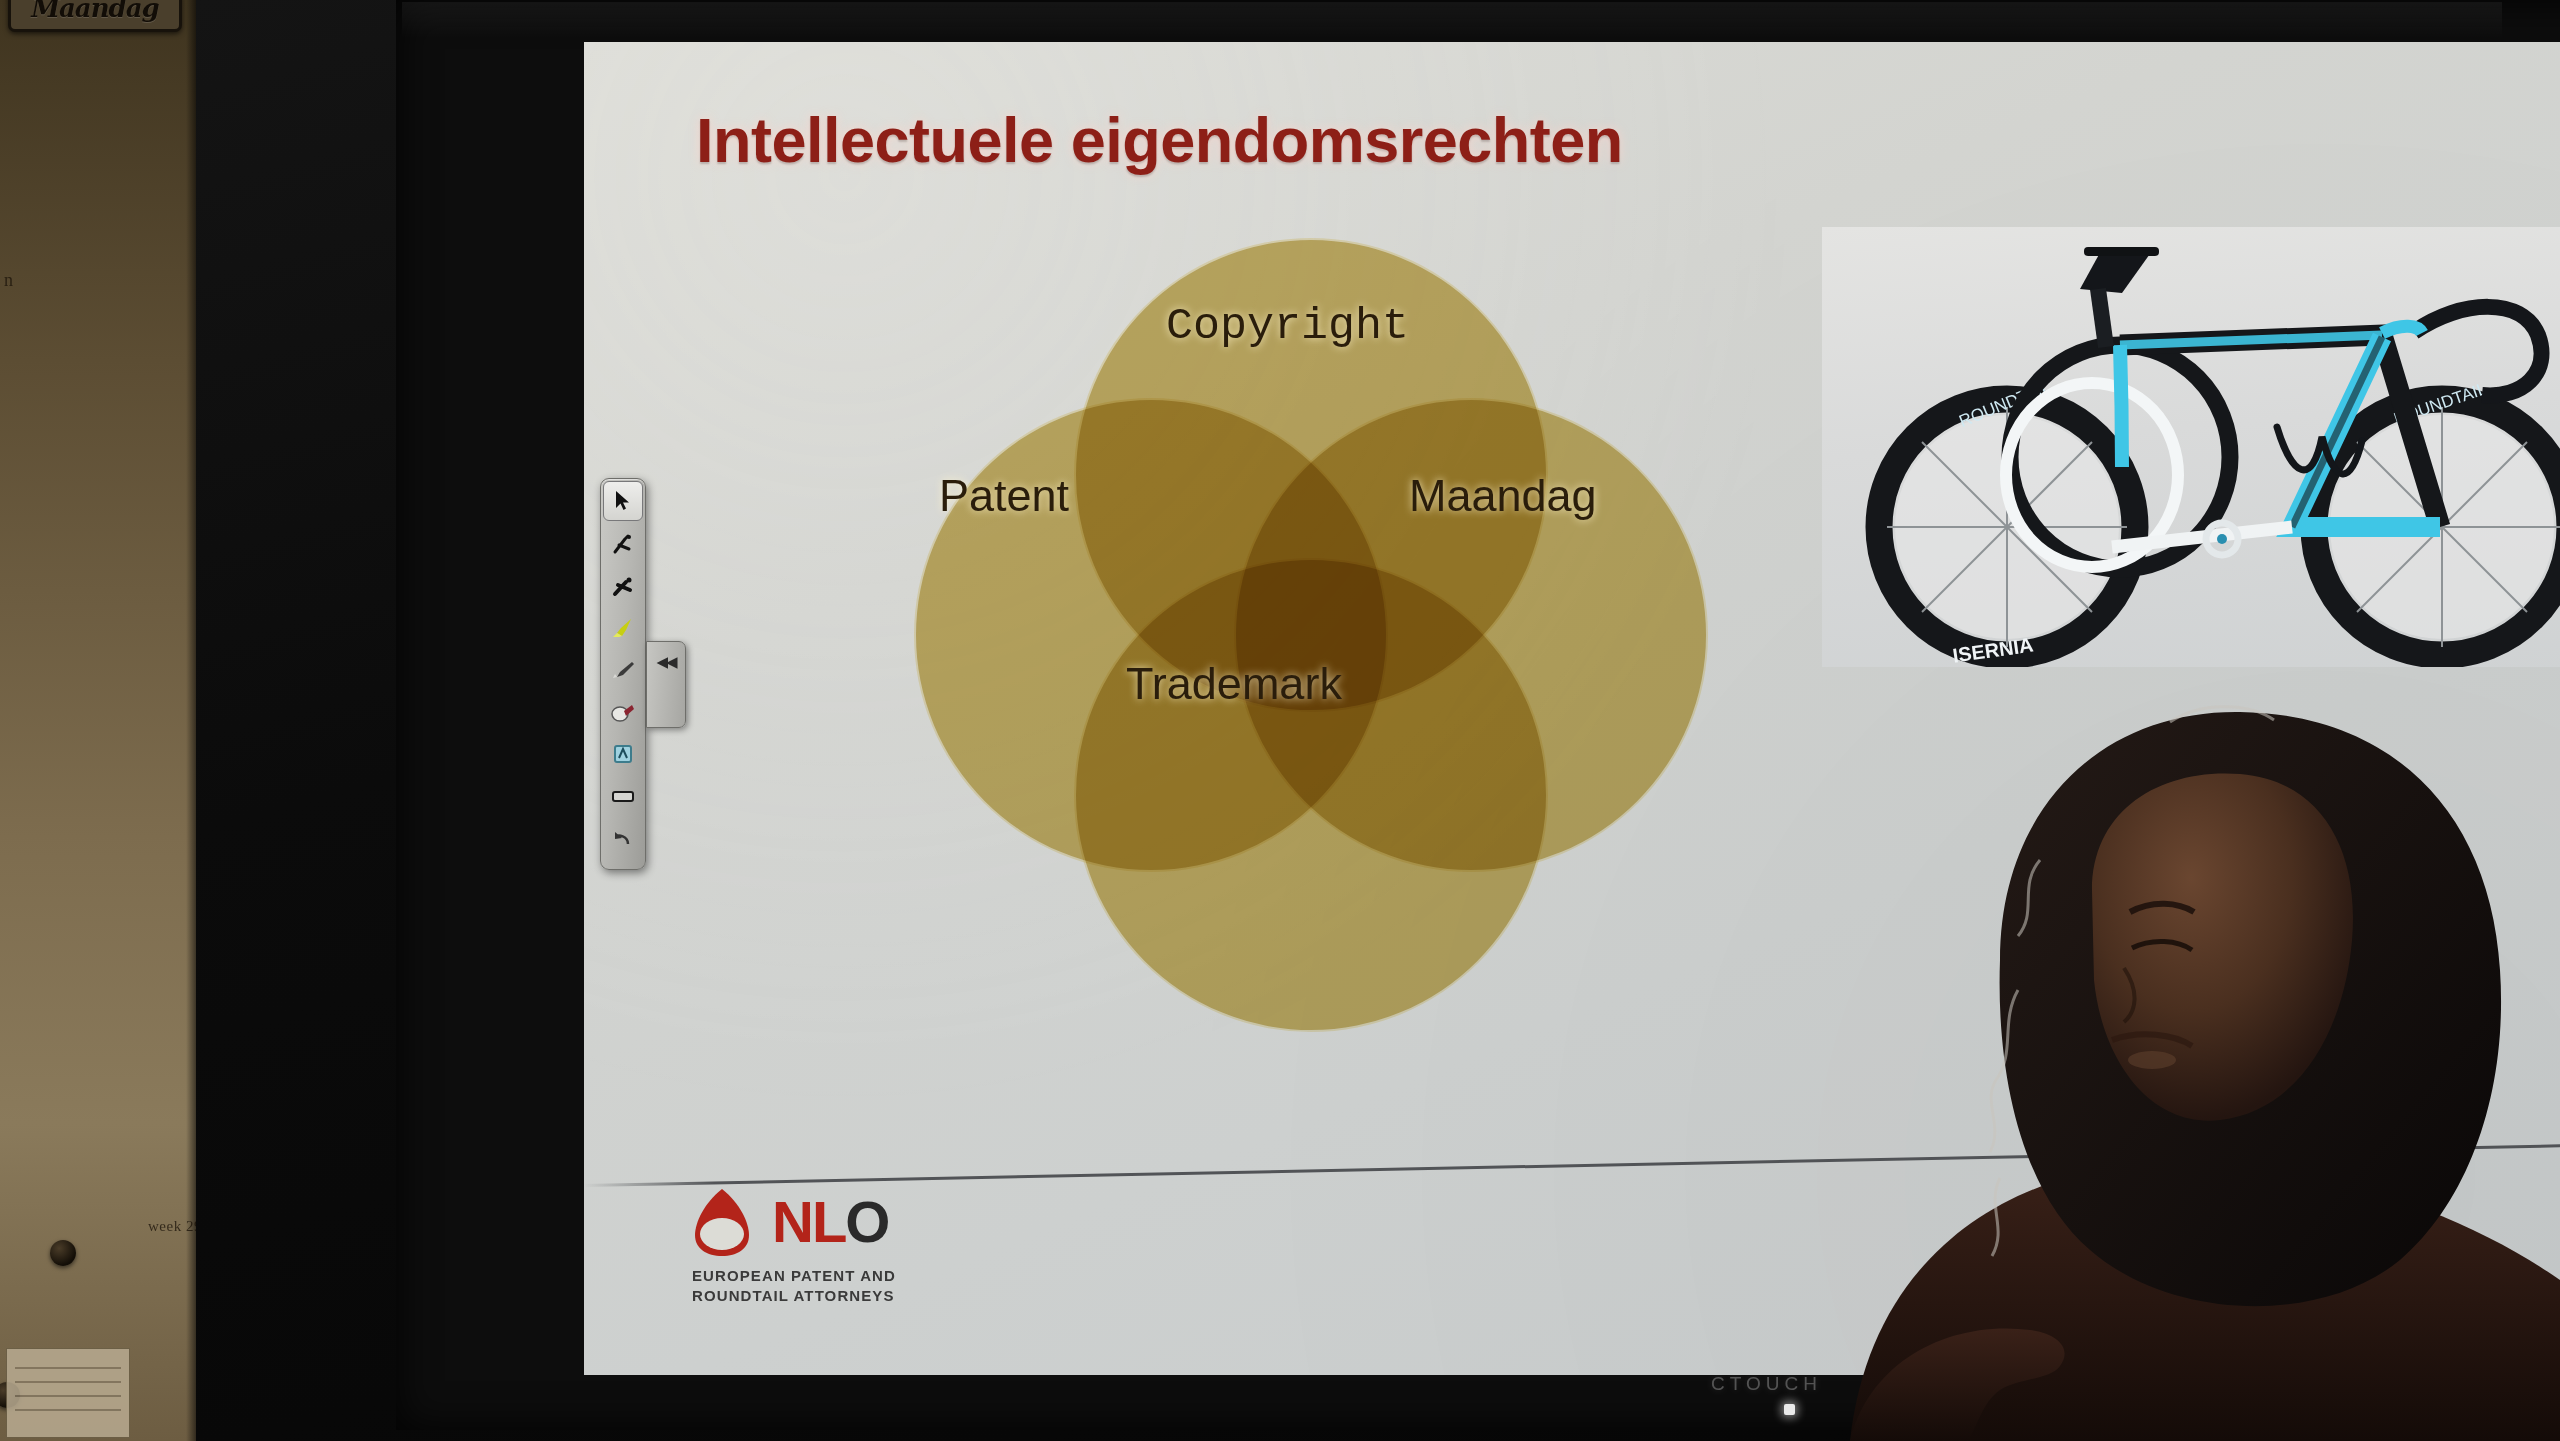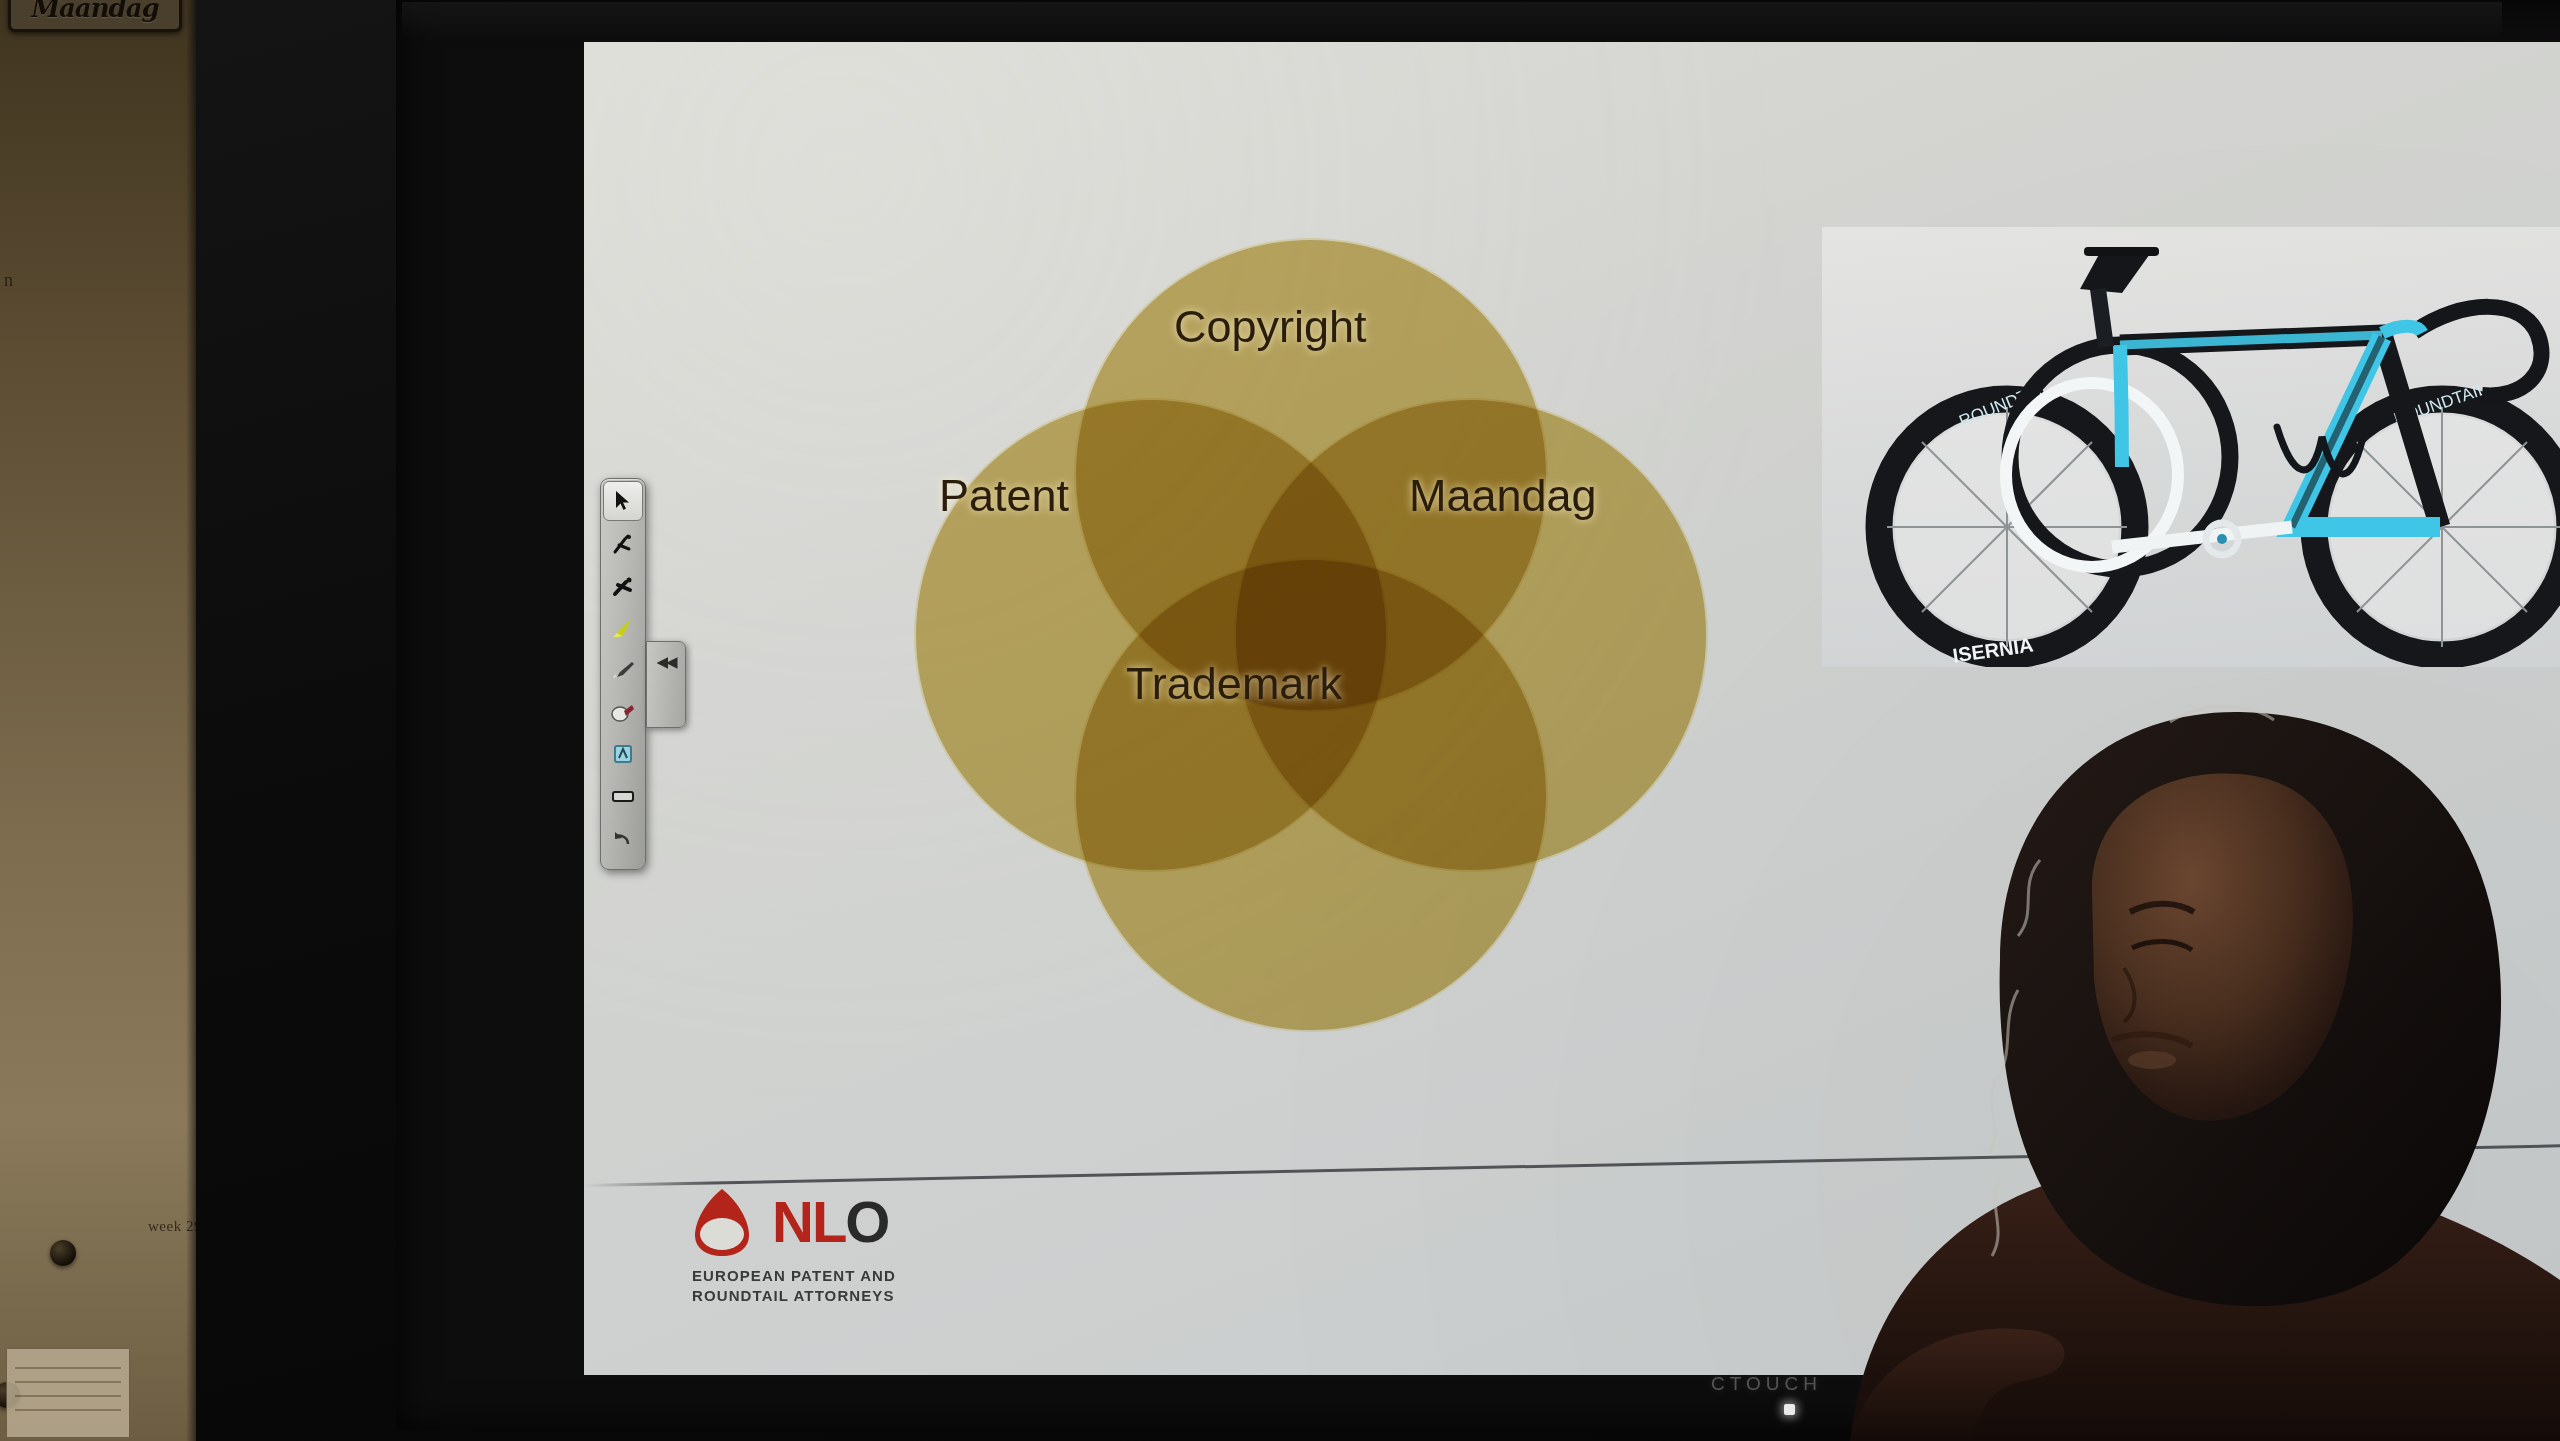--- a/index.html
+++ b/index.html
@@ -75,21 +75,21 @@
   .circle{position:absolute;width:470px;height:470px;border-radius:50%;
     background:#c9ac4a;opacity:.80;
     border:2px solid rgba(255,246,210,.85);
     mix-blend-mode:multiply;}
   #c-copyright{left:160px;top:0px;}
   #c-patent{left:0px;top:160px;}
   #c-design{left:320px;top:160px;}
   #c-trademark{left:160px;top:320px;}
   .venn-label{position:absolute;font-size:45px;color:#2a1d0b;
     text-shadow:0 0 8px rgba(255,245,205,.9);white-space:nowrap;}
-  #l-copyright{left:260px;top:63px;}
+  #l-copyright{left:252px;top:63px;font-family:Liberation Mono, monospace;}
   #l-patent{left:25px;top:232px;}
   #l-design{left:495px;top:232px;}
   #l-trademark{left:212px;top:420px;}
 
   
   #bike-photo{position:absolute;left:1238px;top:185px;width:850px;height:440px;
     background:linear-gradient(175deg,#e4e4e2 0%,#d9dada 45%,#cfd2d3 100%);}
   #bike-svg{position:absolute;inset:0;}
 
   
@@ -150,20 +150,21 @@
   </div>
 </div>
 
 <div id="display">
   <div id="bezel"></div>
   <div id="bezel-sheen"></div>
 
   <div id="slide">
     <div id="slide-grain"></div>
 
+    <div id="slide-title">Intellectuele eigendomsrechten</div>
 
     <div id="venn">
       <div class="circle" id="c-copyright"></div>
       <div class="circle" id="c-patent"></div>
       <div class="circle" id="c-design"></div>
       <div class="circle" id="c-trademark"></div>
 
       <div class="venn-label" id="l-copyright">Copyright</div>
       <div class="venn-label" id="l-patent">Patent</div>
       <div class="venn-label" id="l-design">Maandag</div>

